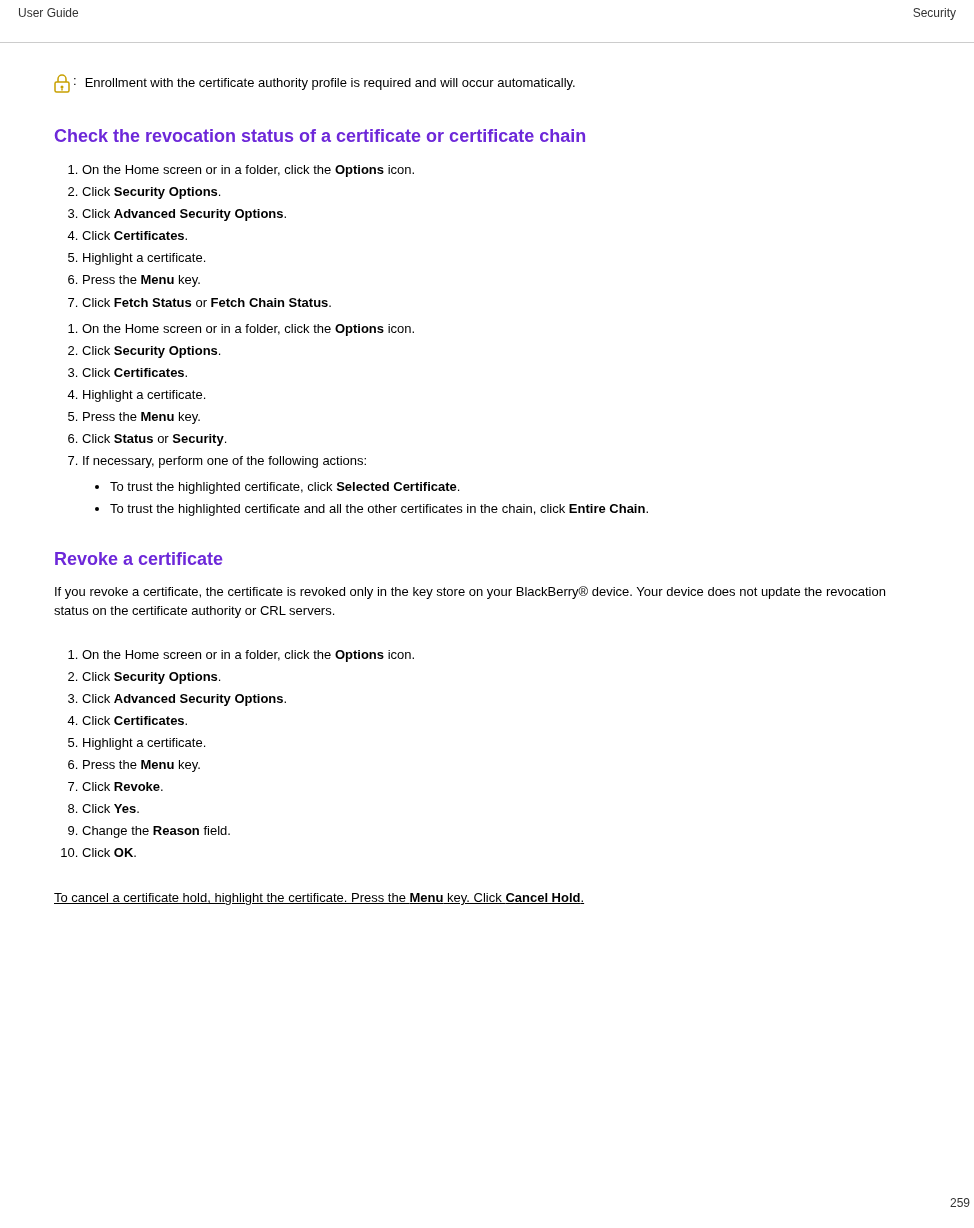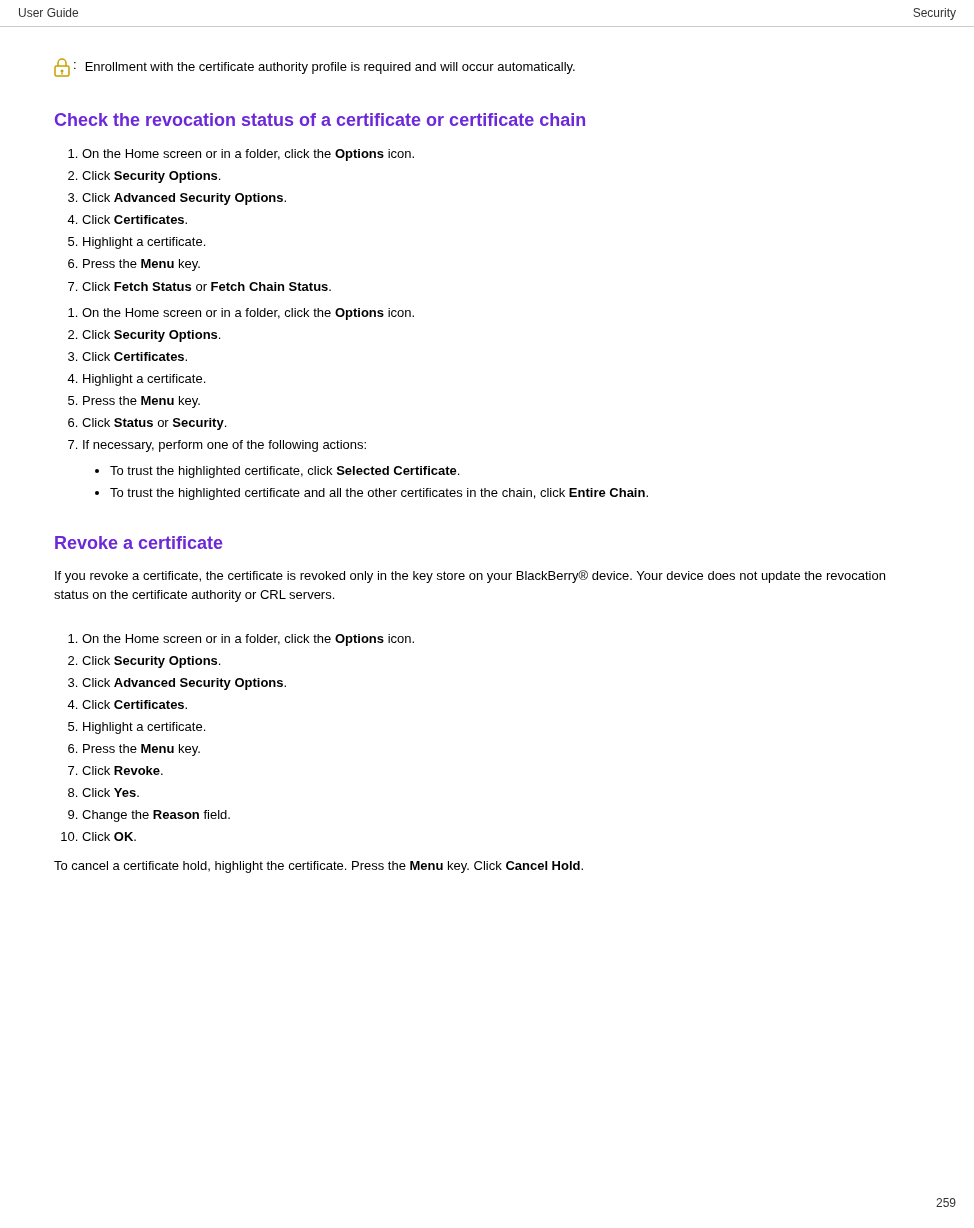--- a/index.html
+++ b/index.html
@@ -15,21 +15,21 @@
       background: #fff;
       width: 974px;
       min-height: 1228px;
       position: relative;
     }
 
     .page-header {
       display: flex;
       justify-content: space-between;
       align-items: flex-start;
-      padding: 6px 18px 6px 18px;
+      padding: 6px 18px 22px 18px;
       border-bottom: 1px solid #ccc;
       font-size: 12px;
       color: #333;
     }
 
     .page-content {
       padding: 30px 54px 40px 54px;
     }
 
     .lock-icon-area {
@@ -95,27 +95,28 @@
 
     .revoke-intro {
       font-size: 13px;
       line-height: 1.5;
       margin-bottom: 23px;
     }
 
     .cancel-note {
       font-size: 13px;
       line-height: 1.5;
-      margin-top: 8px;
+      margin-top: 24px;
+      text-decoration: underline;
     }
 
     .page-footer {
       position: absolute;
       bottom: 18px;
-      right: 18px;
+      right: 4px;
       font-size: 12px;
       color: #333;
     }
   </style>
 </head>
 <body>
 
 <div class="page-header">
   <span>User Guide</span>
   <span>Security</span>

